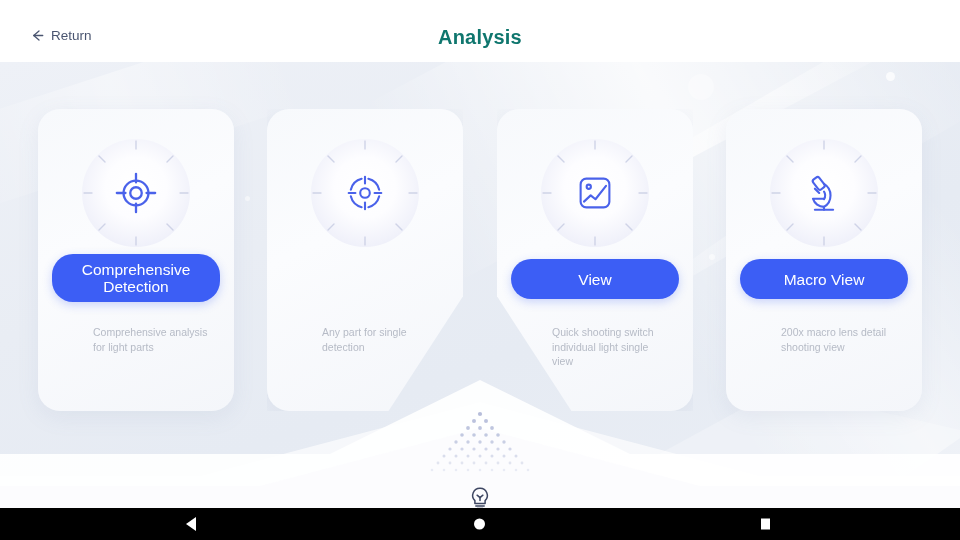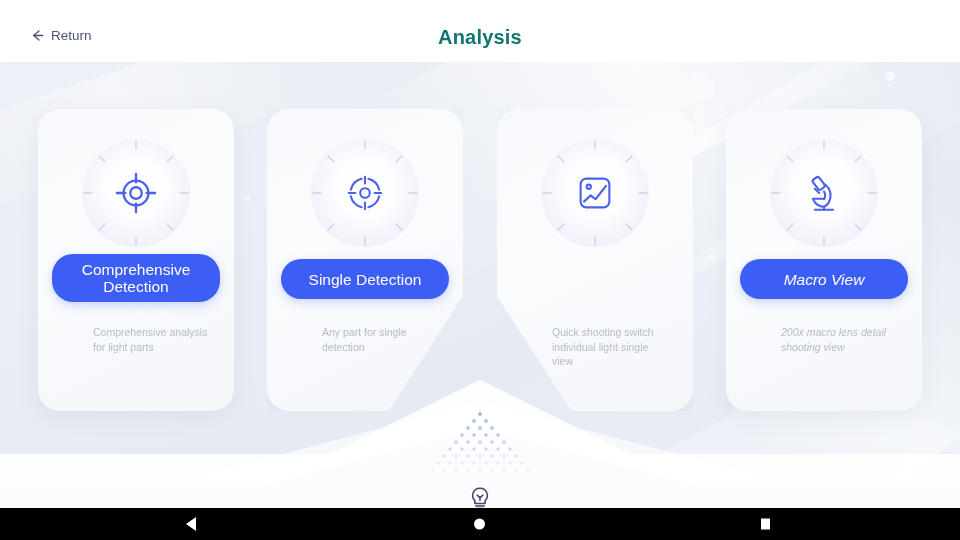--- a/index.html
+++ b/index.html
@@ -57,21 +57,21 @@
   }
   .card{
     position:absolute; top:47px; width:196px; height:302px;
     background:linear-gradient(155deg,#f7f9fc 0%,#fbfcfe 40%,#f4f6fa 100%);
     border-radius:22px;
     box-shadow:0 6px 22px rgba(120,135,175,.10);
   }
   .card.c1{ left:38px;padding-left:43px; }
   .card.c2{ left:267px; }
   .card.c3{ left:497px; }
-  .card.c4{ left:726px;font-style:italic; }
+  .card.c4{ left:726px; }
   
   .card.c2{ clip-path: polygon(0 0,100% 0,100% 62%,62% 100%,0 100%); border-bottom-right-radius:0; }
   .card.c3{ clip-path: polygon(0 0,100% 0,100% 100%,38% 100%,0 62%); border-bottom-left-radius:0; }
 
   .badge{
     position:absolute; left:50%; top:30px; transform:translateX(-50%);
     width:108px; height:108px; border-radius:50%;
     background:radial-gradient(circle at 50% 45%,#ffffff 0%,#fdfdff 38%,#f0f1fa 72%,#e7e9f6 100%);
   }
   .badge-ticks{ position:absolute; left:0; top:0; width:108px; height:108px; }
@@ -253,21 +253,20 @@
           <path d="M38.8 27.5 A15.5 15.5 0 0 1 27.5 38.8"></path>
           <path d="M20.5 38.8 A15.5 15.5 0 0 1 9.2 27.5"></path>
           <path d="M9.2 20.5 A15.5 15.5 0 0 1 20.5 9.2"></path>
           <path d="M24 7 V14"></path>
             <path d="M24 34 V41"></path>
           <path d="M7 24 H14"></path>
             <path d="M34 24 H41"></path>
         </g>
       </svg>
     </div>
-    <div class="cta">Single Detection</div>
     <div class="desc">Any part for single detection</div>
   </div>
 
   <div class="card c3">
     <div class="badge">
       <svg class="badge-ticks" viewBox="0 0 108 108">
         <g stroke="#c9cee4" stroke-width="1.4" stroke-linecap="round" opacity=".85">
           <line x1="54" y1="2" x2="54" y2="10"></line>
             <line x1="54" y1="98" x2="54" y2="106"></line>
           <line x1="2" y1="54" x2="10" y2="54"></line>
@@ -279,20 +278,21 @@
         </g>
       </svg>
       <svg class="badge-icon" viewBox="0 0 48 48">
         <g fill="none" stroke="#4a62ea" stroke-width="2.2" stroke-linejoin="round" stroke-linecap="round">
           <rect x="9" y="9" width="30" height="30" rx="6"></rect>
           <circle cx="17.5" cy="17.5" r="2.2"></circle>
           <path d="M12.5 33 L19.5 26.5 L24.5 30.5 L35.5 16.5"></path>
         </g>
       </svg>
     </div>
+    <div class="cta">View</div>
     <div class="desc">Quick shooting switch individual light single view</div>
   </div>
 
   <div class="card c4">
     <div class="badge">
       <svg class="badge-ticks" viewBox="0 0 108 108">
         <g stroke="#c9cee4" stroke-width="1.4" stroke-linecap="round" opacity=".85">
           <line x1="54" y1="2" x2="54" y2="10"></line>
             <line x1="54" y1="98" x2="54" y2="106"></line>
           <line x1="2" y1="54" x2="10" y2="54"></line>

